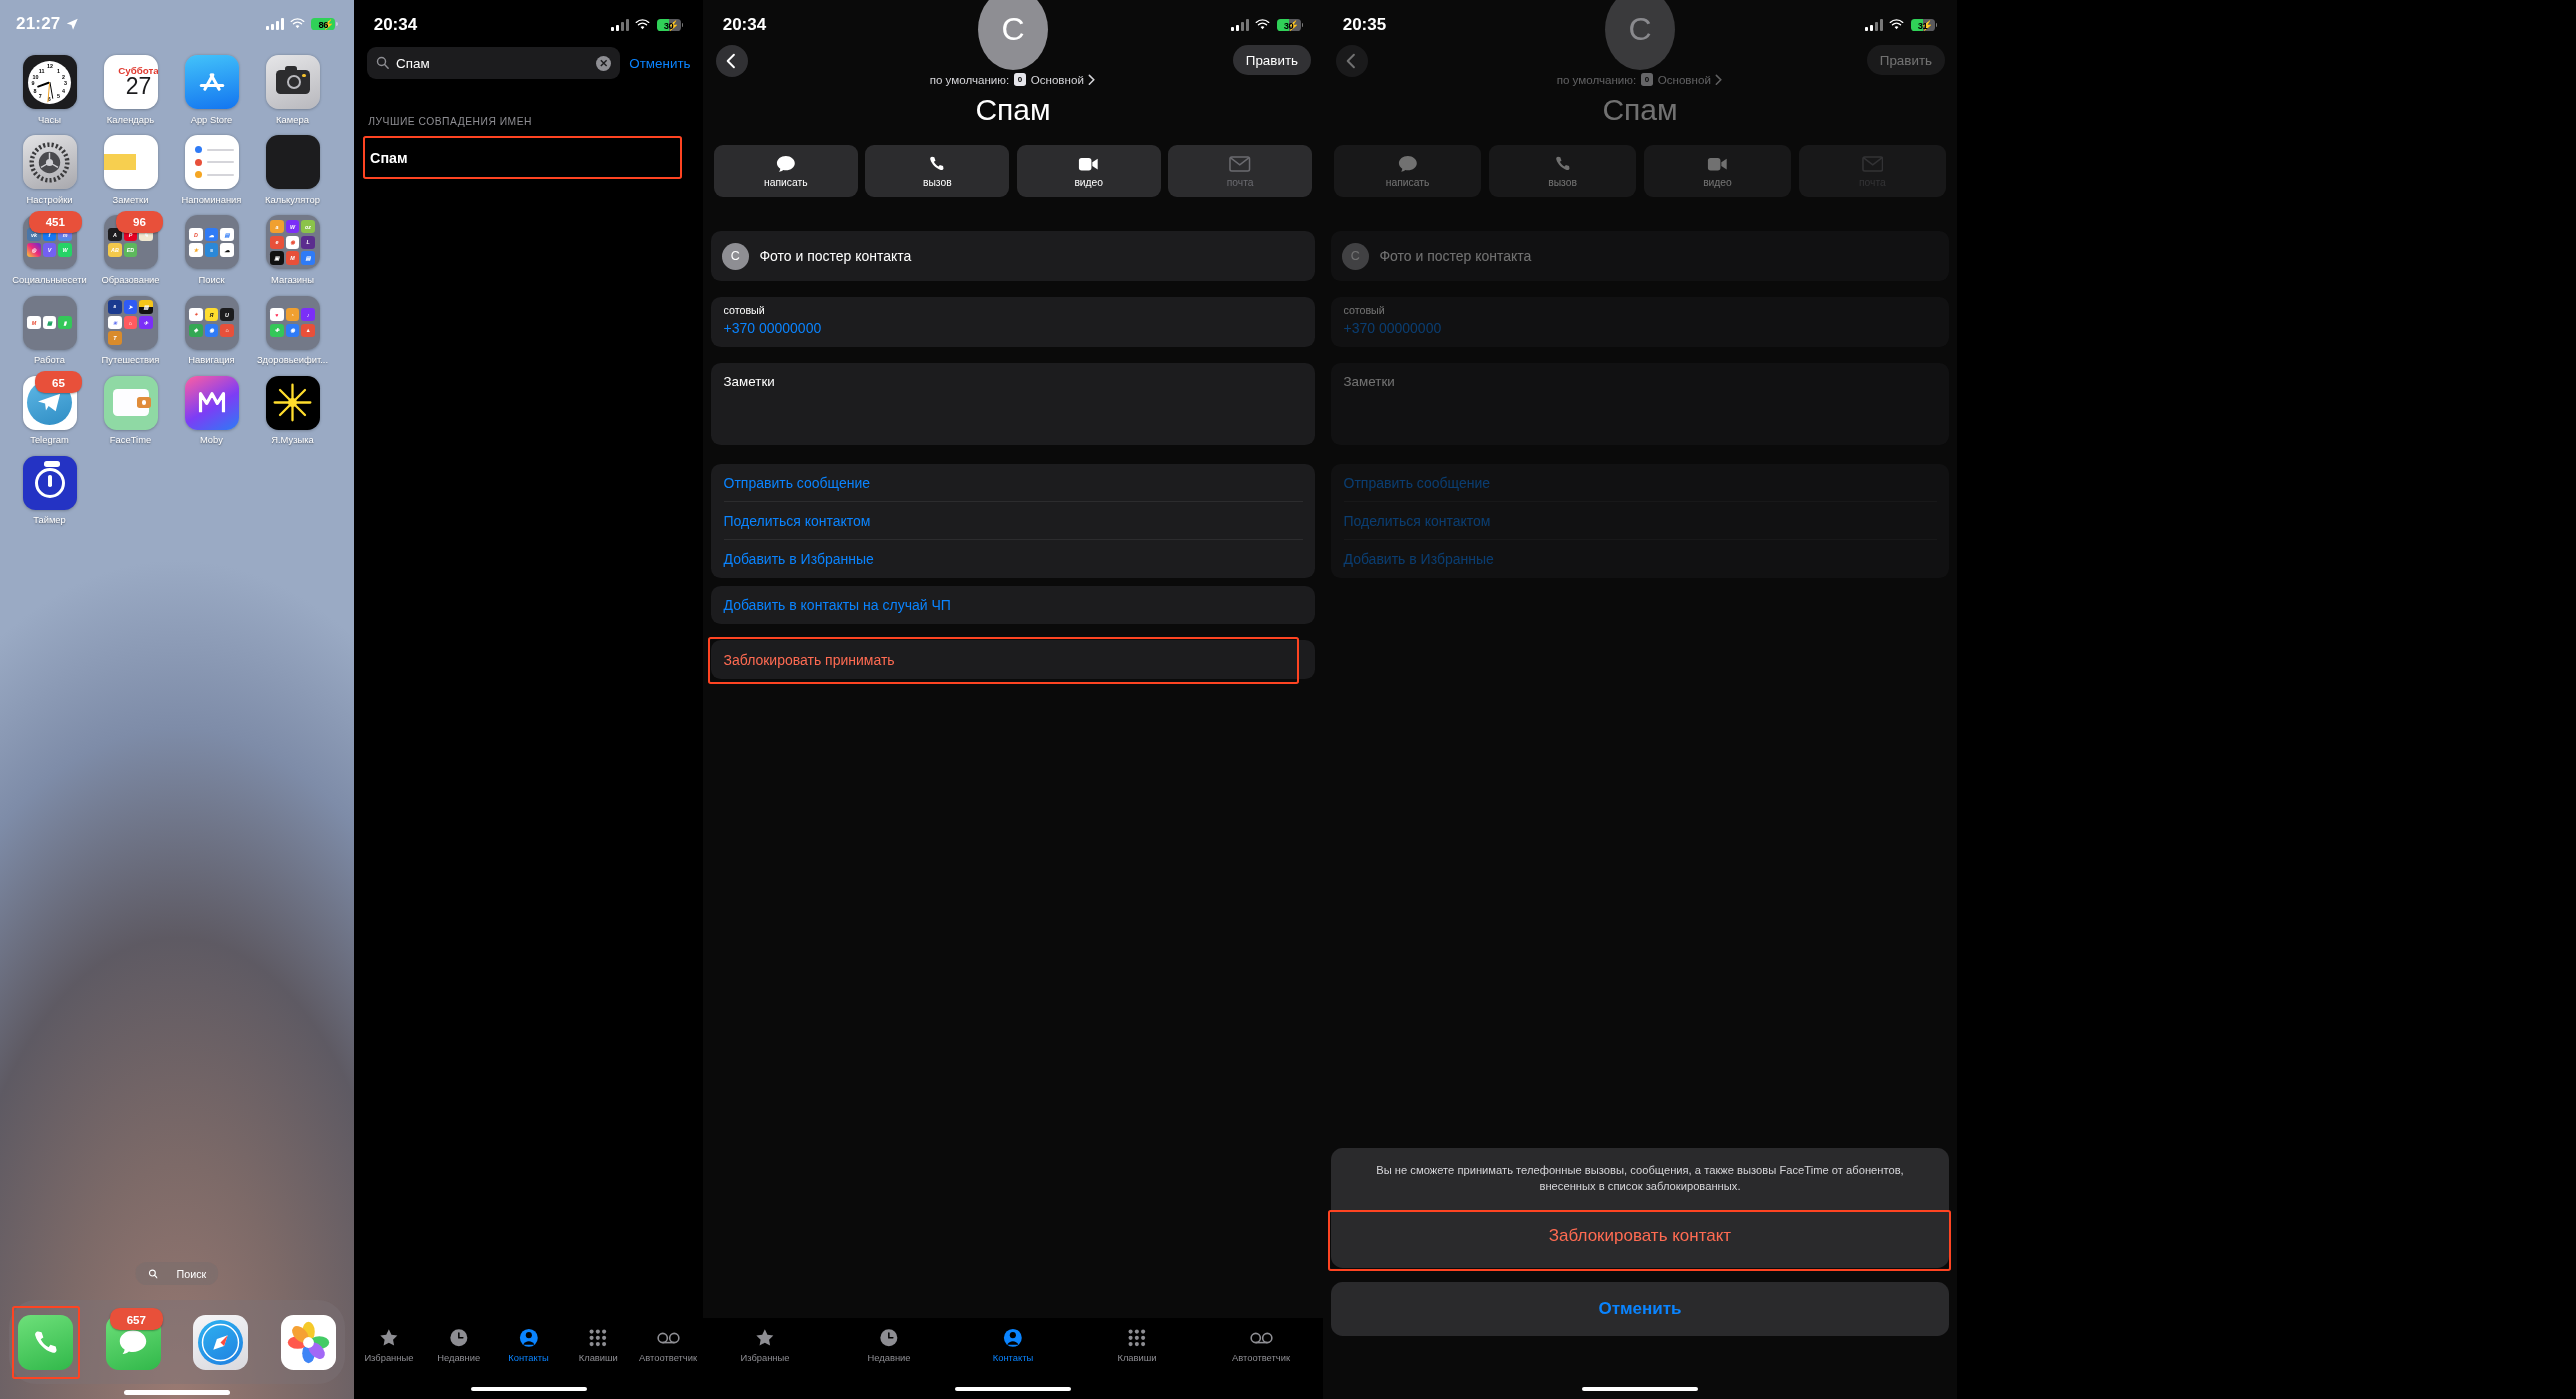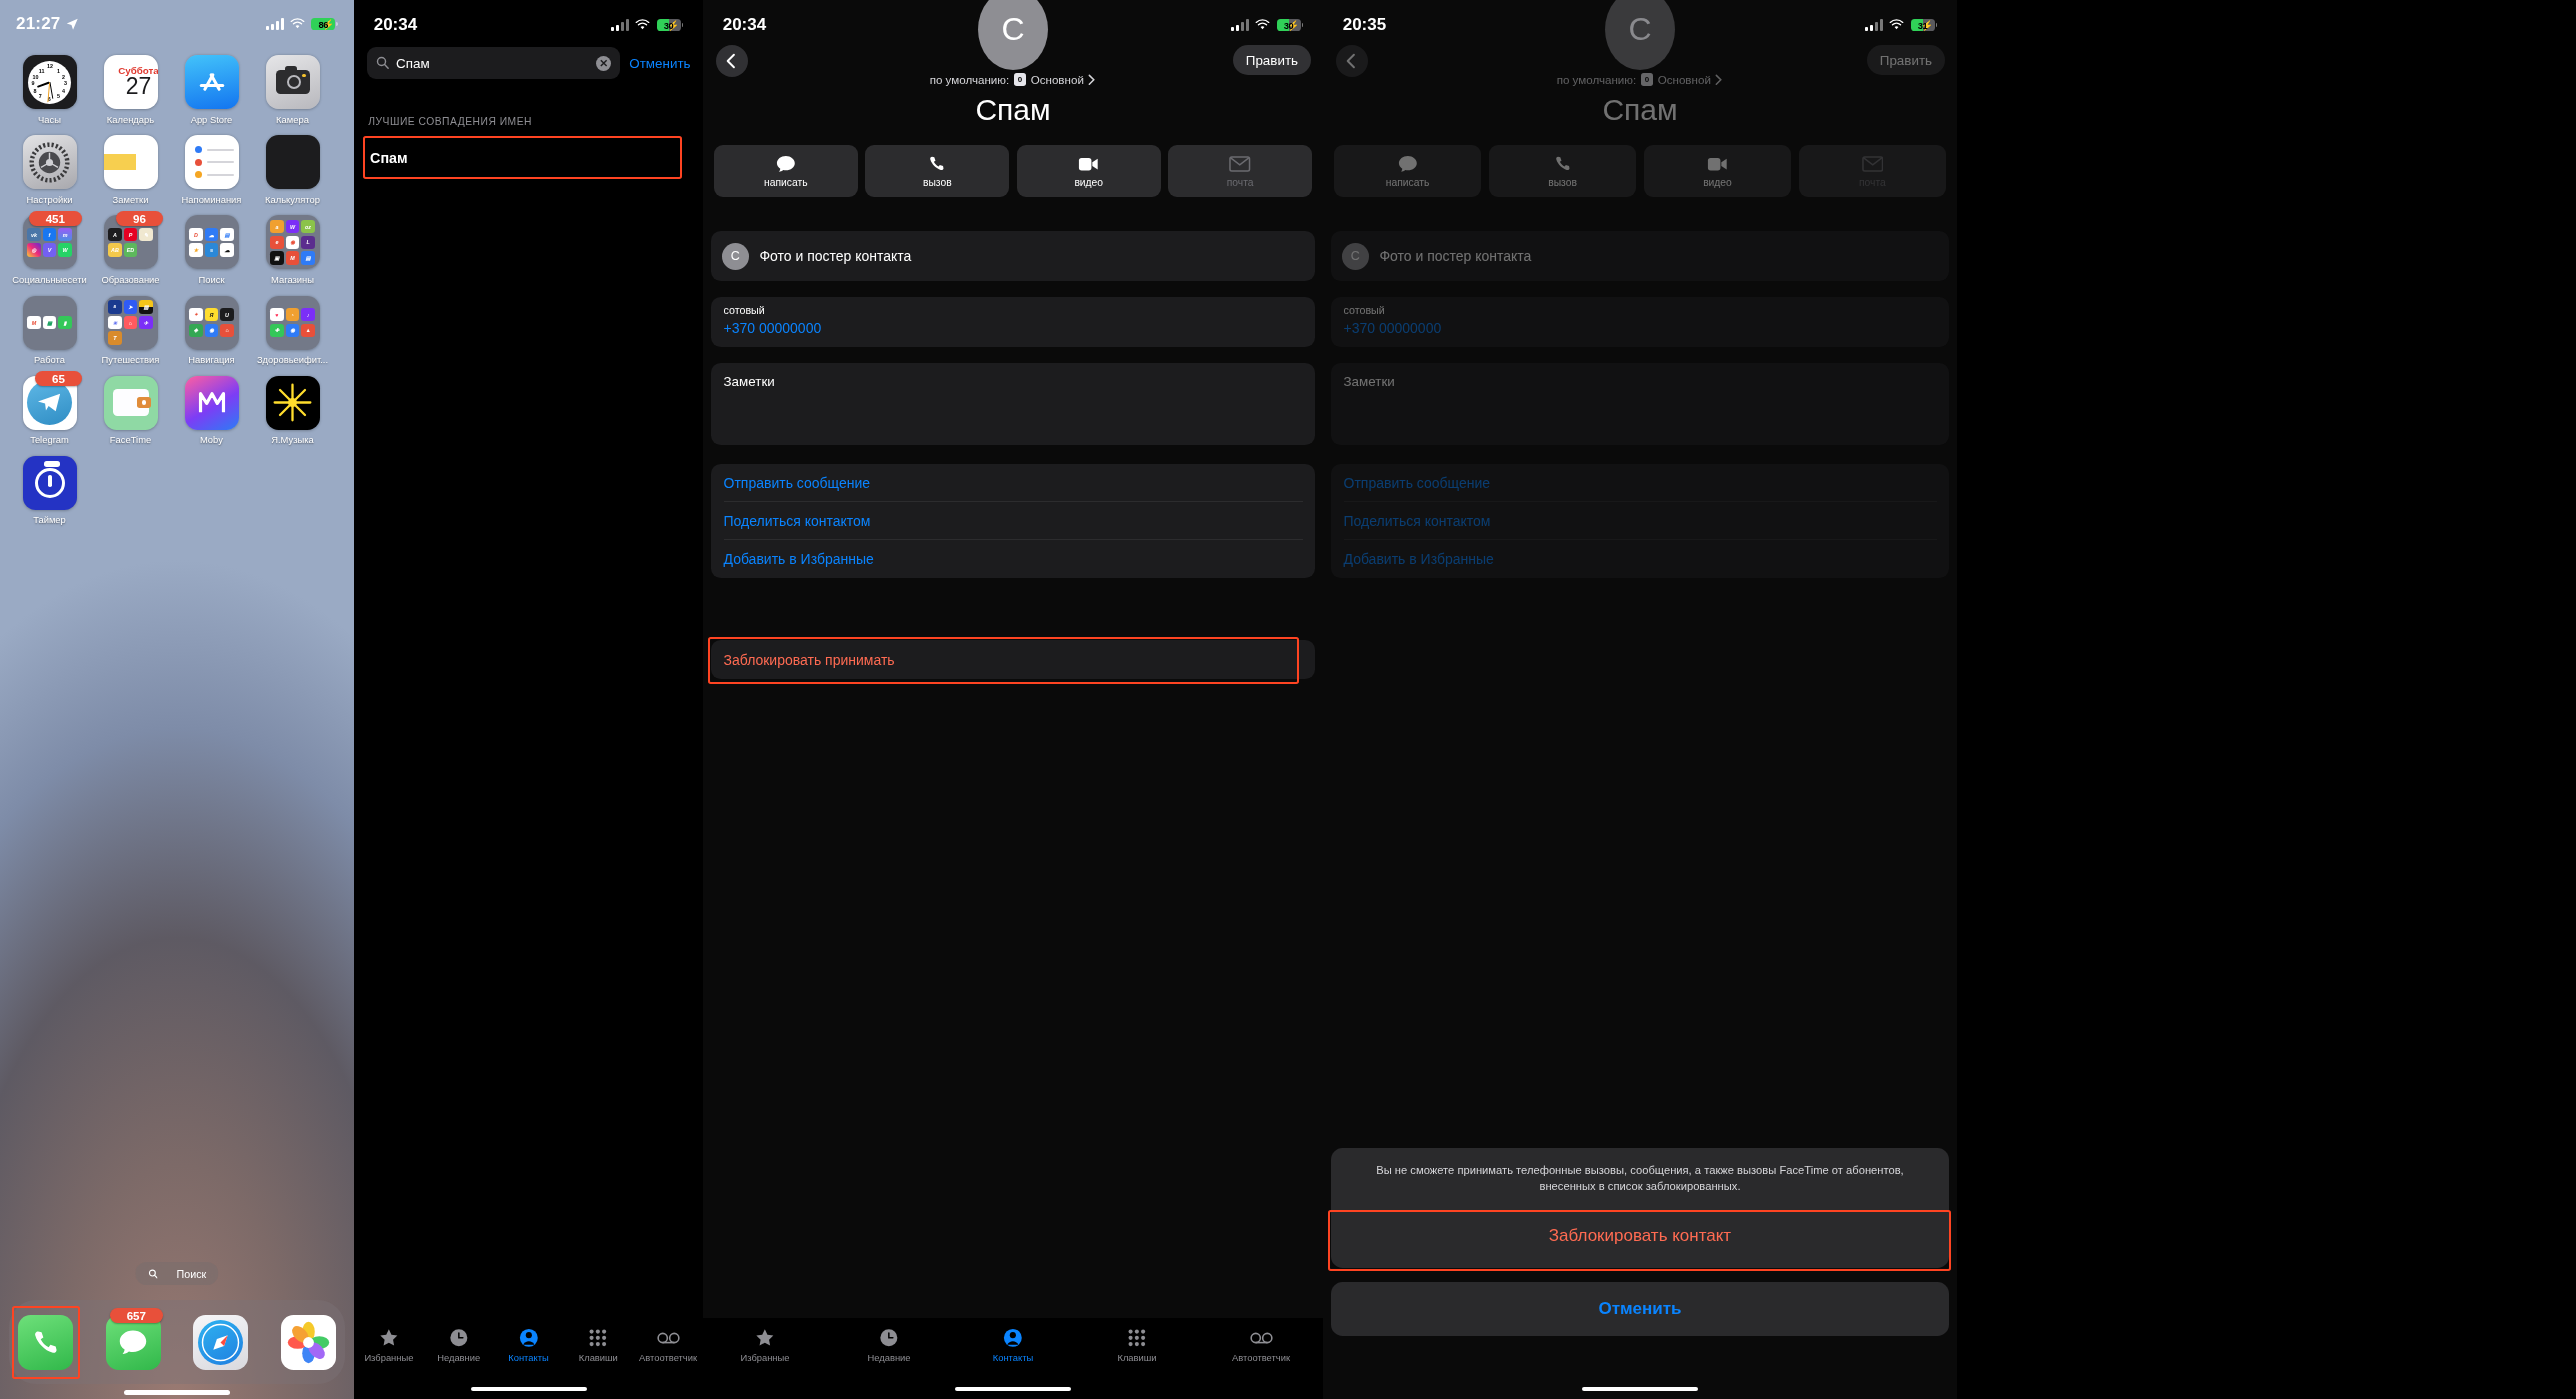--- a/index.html
+++ b/index.html
@@ -45,21 +45,21 @@
   .grid { position: absolute; top: 55px; left: 0; width: 100%; padding: 0 9px; }
   .app-row { display: flex; }
   .app { width: 81px; display: flex; flex-direction: column; align-items: center; margin-bottom: 10.7px; position: relative; }
   .app-icon {
     width: 54px; height: 54px; border-radius: 12.5px; position: relative;
     box-shadow: 0 0.9px 2.7px rgba(0,0,0,.25); overflow: hidden;
     display: flex; align-items: center; justify-content: center;
   }
   .app-label { margin-top: 4.5px; color: #fff; font-size: 9.4px; text-shadow: 0 0.9px 1.8px rgba(0,0,0,.5); white-space: nowrap; }
   .badge {
-    position: absolute; top: -4.5px; right: 8px; min-width: 19.7px; height: 15px;
+    position: absolute; top: -4.5px; right: 8px; min-width: 19.7px; height: 22px;
     border-radius: 9.8px; background: #e8503a; color: #fff; font-size: 11.6px; font-weight: 600;
     display: flex; align-items: center; justify-content: center; padding: 0 17px; z-index: 5;
     box-shadow: 0 0.9px 1.8px rgba(0,0,0,.3);
   }
   
   .folder { background: rgba(100,102,112,.72); border-radius: 12.5px; padding: 4.5px; }
   .folder-grid { display: grid; grid-template-columns: repeat(3, 13.4px); grid-gap: 2.2px; }
   .mini { width: 13.4px; height: 13.4px; border-radius: 3.2px; font-size: 5.4px; color: #fff;
           display:flex;align-items:center;justify-content:center;overflow:hidden;font-weight:700;}
 
@@ -791,20 +791,21 @@
       <div class="num">+370 00000000</div>
     </div>
     <div class="card card-notes">
       <div class="lbl">Заметки</div>
     </div>
     <div class="card card-links">
       <div class="link-row">Отправить сообщение</div>
       <div class="link-row">Поделиться контактом</div>
       <div class="link-row">Добавить в Избранные</div>
     </div>
+    <div class="card card-emerg">Добавить в контакты на случай ЧП</div>
     <div class="card card-block">Заблокировать принимать</div>
     <div class="hl-box" style="left:5.4px;top:637px;width:591px;height:47px;"></div>
 
     <div class="tabbar">
       <div class="tab">
         <span class="tab-ico">
             <svg width="19.7" height="19.7" viewBox="0 0 22 22">
               <path d="M11 1.5l2.9 6 6.6.9-4.8 4.6 1.2 6.5L11 16.4 5.1 19.5l1.2-6.5L1.5 8.4l6.6-.9z" fill="#8e8e93"></path>
             </svg>
           </span>

